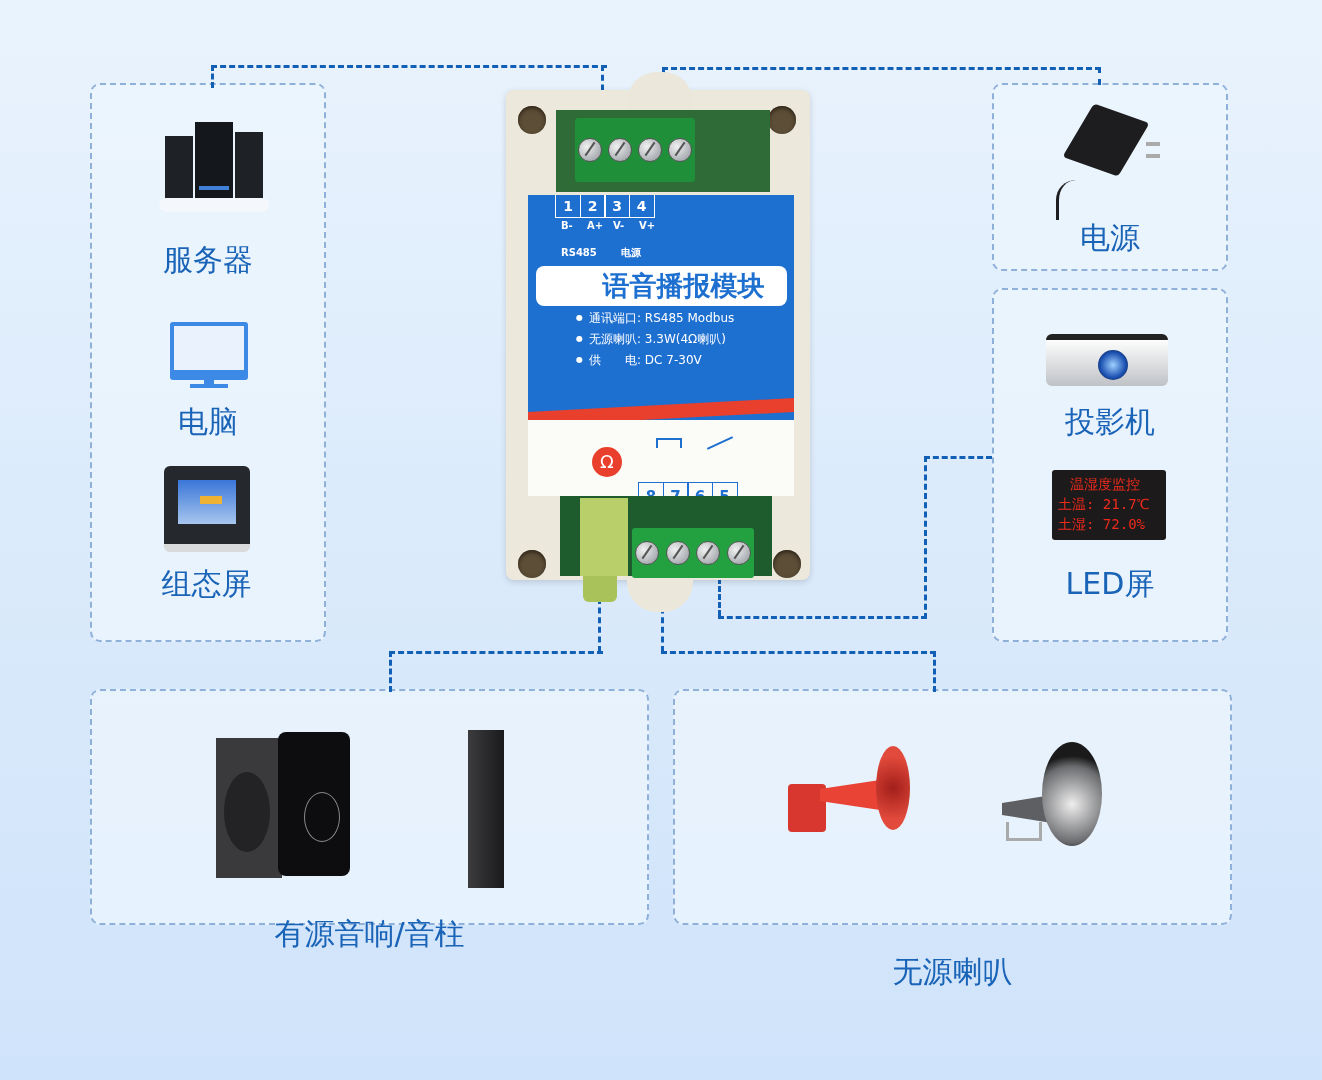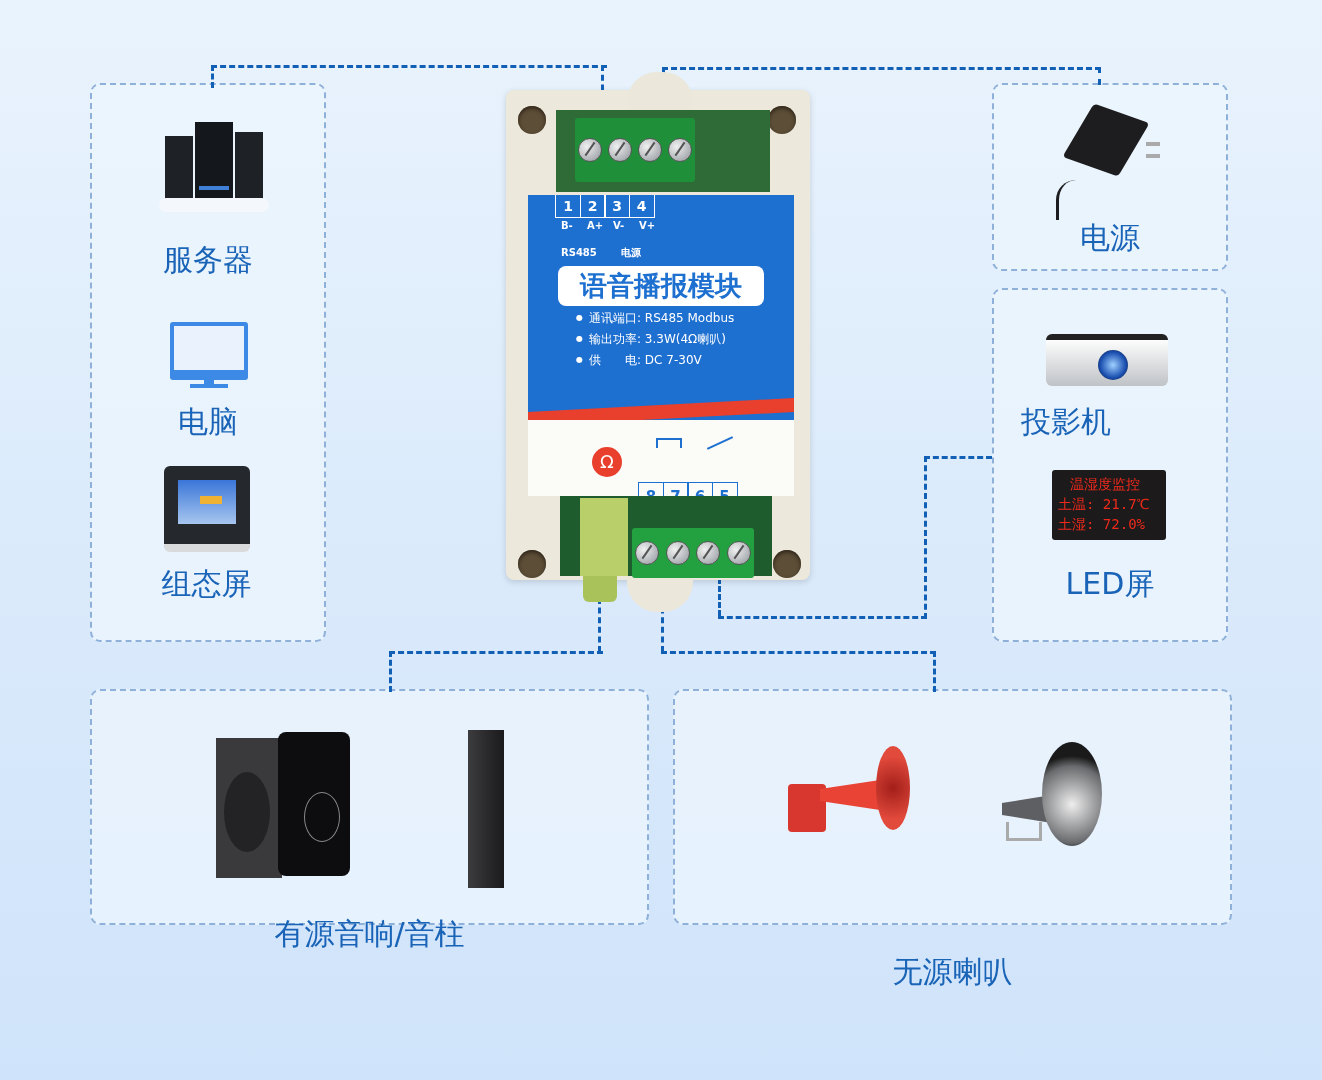--- a/index.html
+++ b/index.html
@@ -68,25 +68,25 @@
   <div class="face">
     <div style="margin-left:27px;">
       <span class="pin-box">1</span><span class="pin-box">2</span><span class="pin-box">3</span><span class="pin-box">4</span>
     </div>
     <div style="margin:2px 0 15px 33px;font-size:10px;color:#fff;font-weight:bold;">
       <span style="display:inline-block;width:26px;">B-</span><span style="display:inline-block;width:26px;">A+</span><span style="display:inline-block;width:26px;">V-</span><span style="display:inline-block;width:26px;">V+</span>
     </div>
     <div style="margin:1px 0 0 33px;font-size:10px;color:#fff;font-weight:bold;">
       <span style="display:inline-block;width:60px;">RS485</span><span>电源</span>
     </div>
-    <div style="margin:6px auto 0;width:206px;height:40px;background:#fff;border-radius:8px;text-align:center;">
+    <div style="margin:6px auto 0;width:206px;height:40px;background:#fff;border-radius:8px;text-align:center;padding-left:45px;">
       <span style="color:#1d6fd0;font-size:27px;font-weight:bold;line-height:40px;">语音播报模块</span>
     </div>
     <div class="spec">通讯端口: RS485 Modbus</div>
-    <div class="spec">输出功率: 3.3W(4Ω喇叭)</div>
+    <div class="spec">无源喇叭: 3.3W(4Ω喇叭)</div>
     <div class="spec">供　　电: DC 7-30V</div>
     <div class="face-red" style="top:210px;transform:skewY(-3deg);"></div>
   </div>
   <div class="face-white">
     <div style="position:absolute;left:64px;top:27px;width:30px;height:30px;border-radius:50%;background:#e8402c;color:#fff;text-align:center;line-height:30px;font-size:18px;">Ω</div>
     <div style="position:absolute;left:128px;top:18px;width:22px;height:8px;border:2px solid #1d6fd0;border-bottom:none;"></div>
     <div style="position:absolute;left:178px;top:22px;width:28px;height:2px;background:#1d6fd0;transform:rotate(-25deg);"></div>
     <div style="position:absolute;left:110px;top:34px;margin-top:28px;">
       <span class="pin-box-b">8</span><span class="pin-box-b">7</span><span class="pin-box-b">6</span><span class="pin-box-b">5</span>
     </div>
@@ -129,21 +129,21 @@
   <div class="abs" style="left:78px;top:40px;width:14px;height:4px;background:#aaa;"></div>
   <div class="abs" style="left:78px;top:52px;width:14px;height:4px;background:#aaa;"></div>
   <div class="abs" style="left:-12px;top:78px;width:30px;height:40px;border-left:3px solid #1d1d1f;border-radius:20px 0 0 0;"></div>
 </div>
 <div class="label" style="left:992px;top:218px;width:236px;">电源</div>
 
 <div class="abs" style="left:1046px;top:326px;width:124px;height:60px;">
   <div class="abs" style="left:0;top:8px;width:122px;height:46px;background:linear-gradient(#fdfdfd,#bfc2c6);border-radius:6px;border-top:6px solid #222;"></div>
   <div class="abs" style="left:52px;top:24px;width:30px;height:30px;border-radius:50%;background:radial-gradient(circle,#9fd0ff,#1a4fb0 60%,#111);"></div>
 </div>
-<div class="label" style="left:948px;top:402px;width:236px;">投影机</div>
+<div class="label" style="left:992px;top:402px;width:236px;">投影机</div>
 
 <div class="abs" style="left:1052px;top:470px;width:114px;height:70px;background:#1c1a1a;border-radius:3px;color:#ee2a1c;font-family:'DejaVu Sans Mono',monospace;font-size:14px;line-height:20px;padding:4px 0 12px 6px;box-sizing:border-box;">
   <div style="padding-left:12px;">温湿度监控</div>
   <div>土温: 21.7℃</div>
   <div>土湿: 72.0%</div>
 </div>
 <div class="label" style="left:992px;top:564px;width:236px;">LED屏</div>
 
 <div class="abs" style="left:216px;top:732px;width:134px;height:150px;">
   <div class="abs" style="left:0;top:6px;width:66px;height:140px;background:#3a3a3c;"></div>

